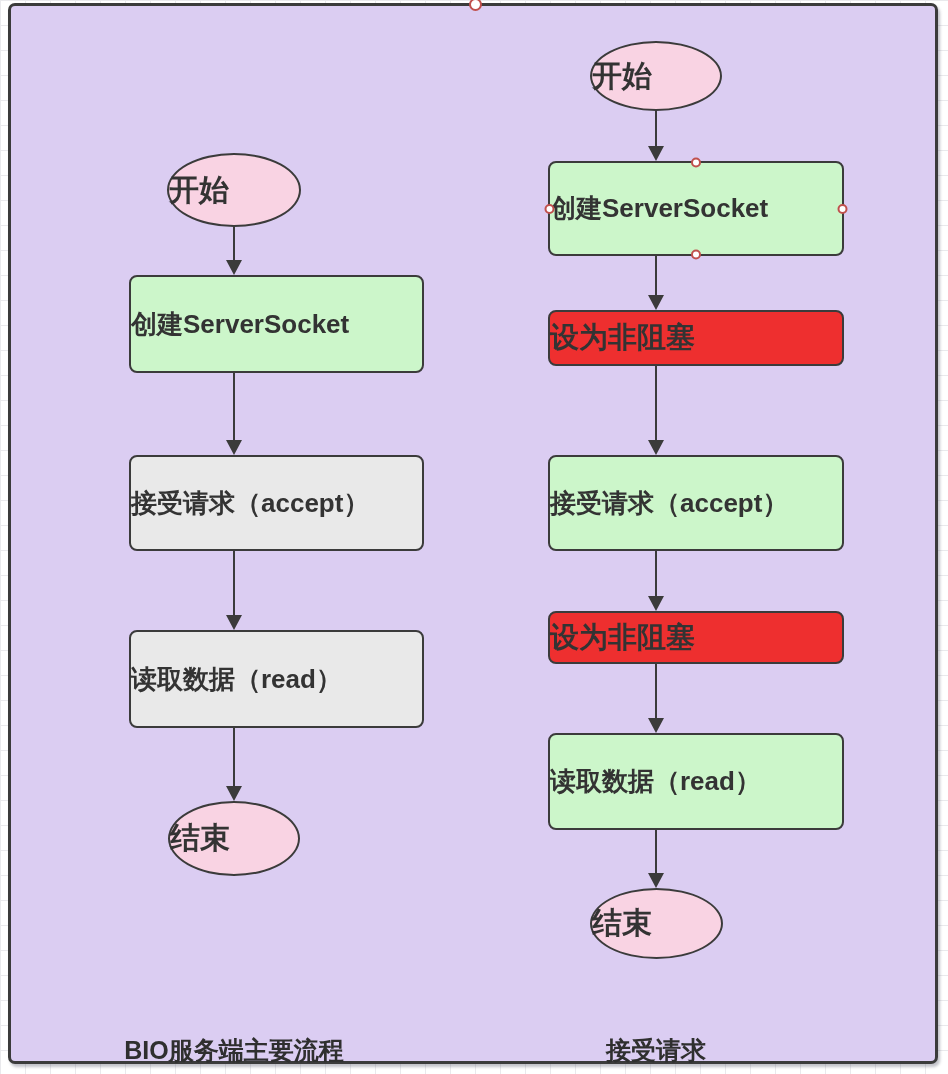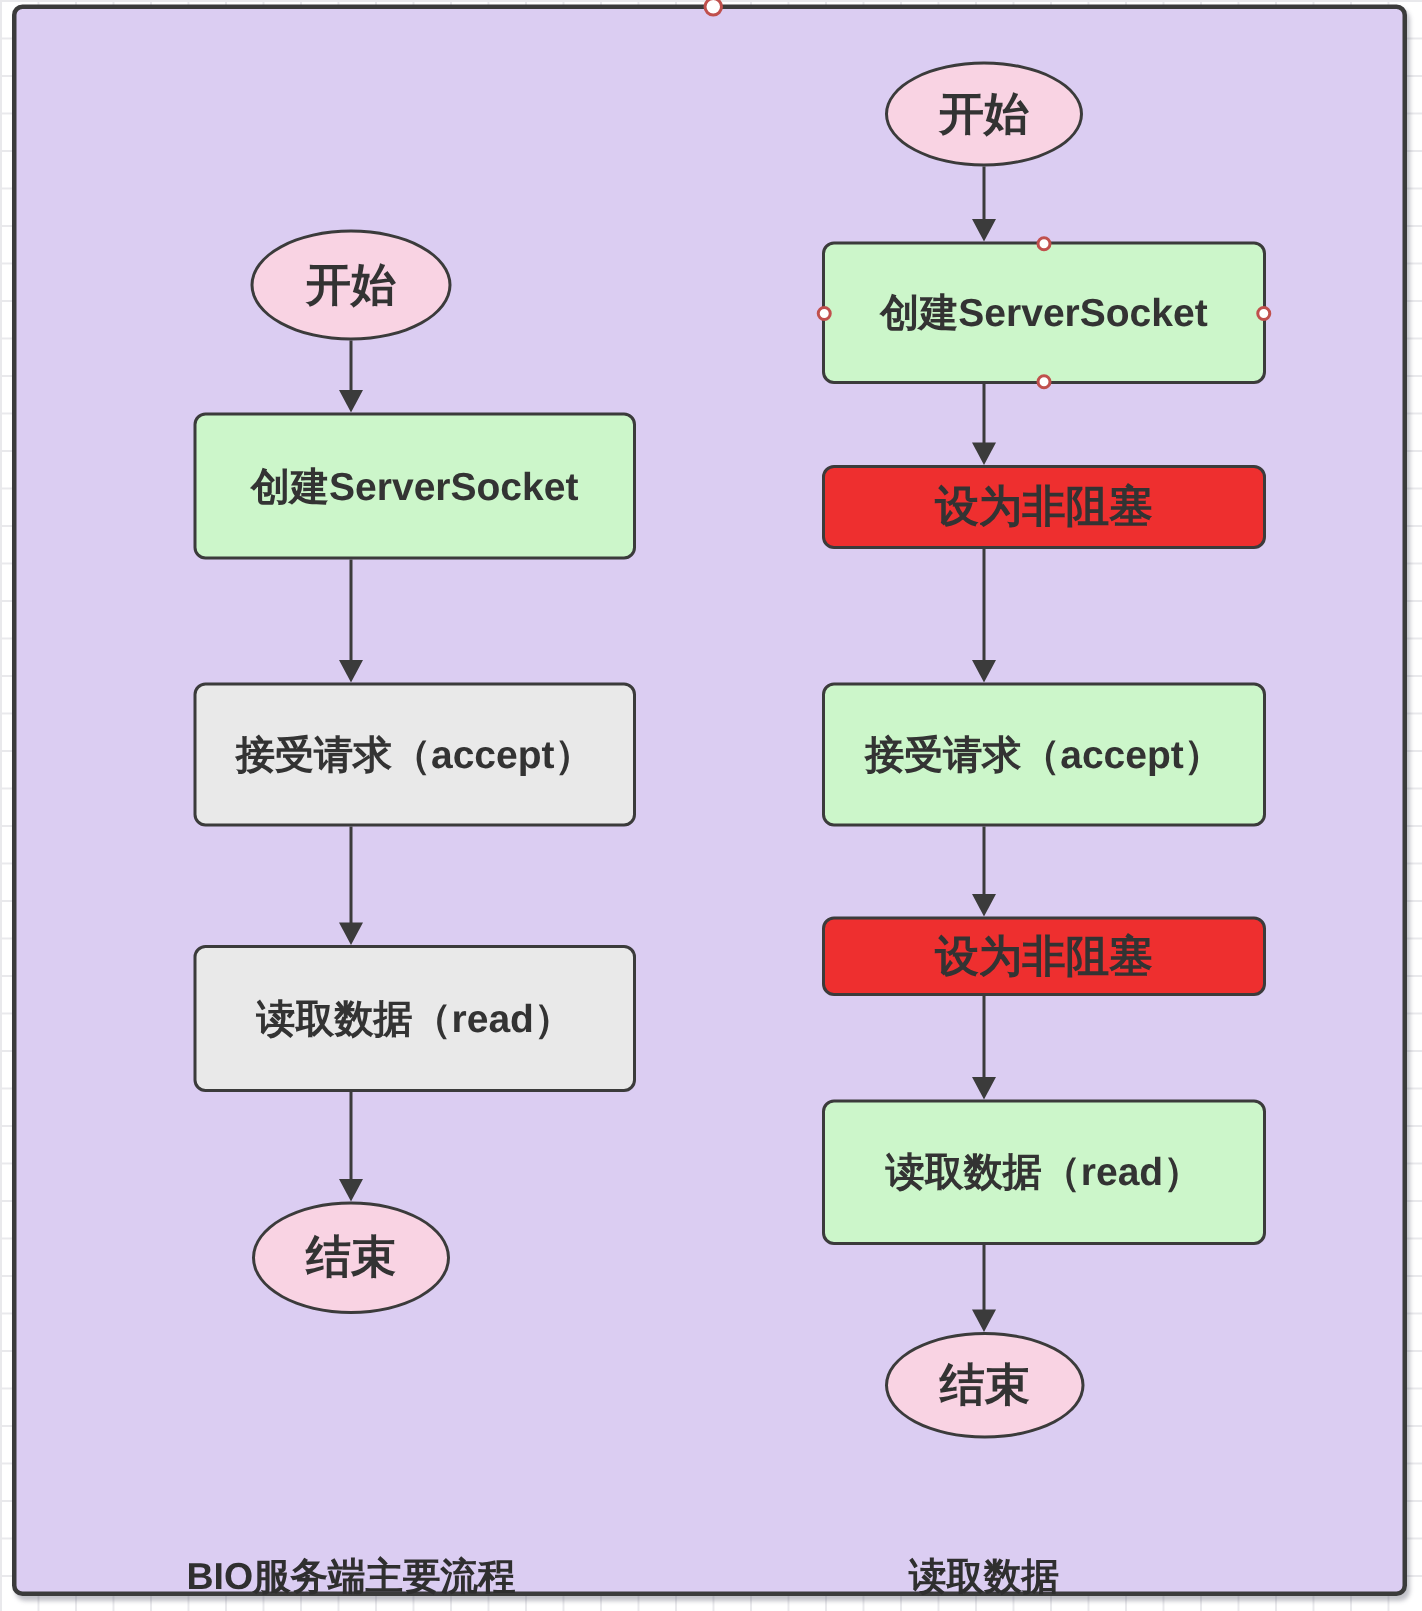--- a/index.html
+++ b/index.html
@@ -26,21 +26,21 @@
   }
   .canvas {
     position:absolute; left:8px; top:3px; width:930px; height:1061px;
     background:var(--canvas_bg);
     border:3px solid var(--stroke);
     border-radius:7px;
     box-shadow:2px 3px 3px rgba(80,80,100,0.35);
   }
   .node {
     position:absolute;
-    display:flex; align-items:center; justify-content:center;
+    display:flex; align-items:center; 
     border:2.5px solid var(--stroke);
     color:var(--text);
     font-weight:bold;
     text-align:center;
   }
   .ellipse { background:var(--pink); border-radius:50%; font-size:30px; }
   .process { border-radius:8px; font-size:26px;margin-left:42px; }
   .process.green { background:var(--green); }
   .process.gray  { background:var(--gray); }
   .process.red   { background:var(--red); font-size:29px; }
@@ -192,16 +192,16 @@
 
     <div class="arrow" style="left:645px; top:824px; height:58px;">
       <span class="shaft"></span>
       <span class="head"></span>
     </div>
 
     <div class="node ellipse" style="left:579px; top:882px; width:133px; height:71px;">
       <span>结束</span>
     </div>
 
-    <div class="flow-title" style="left:645px; top:992px;">读取数据</div>
+    <div class="flow-title" style="left:645px; top:992px;">接受请求</div>
   </div>
 
 </div>
 
 </body></html>

